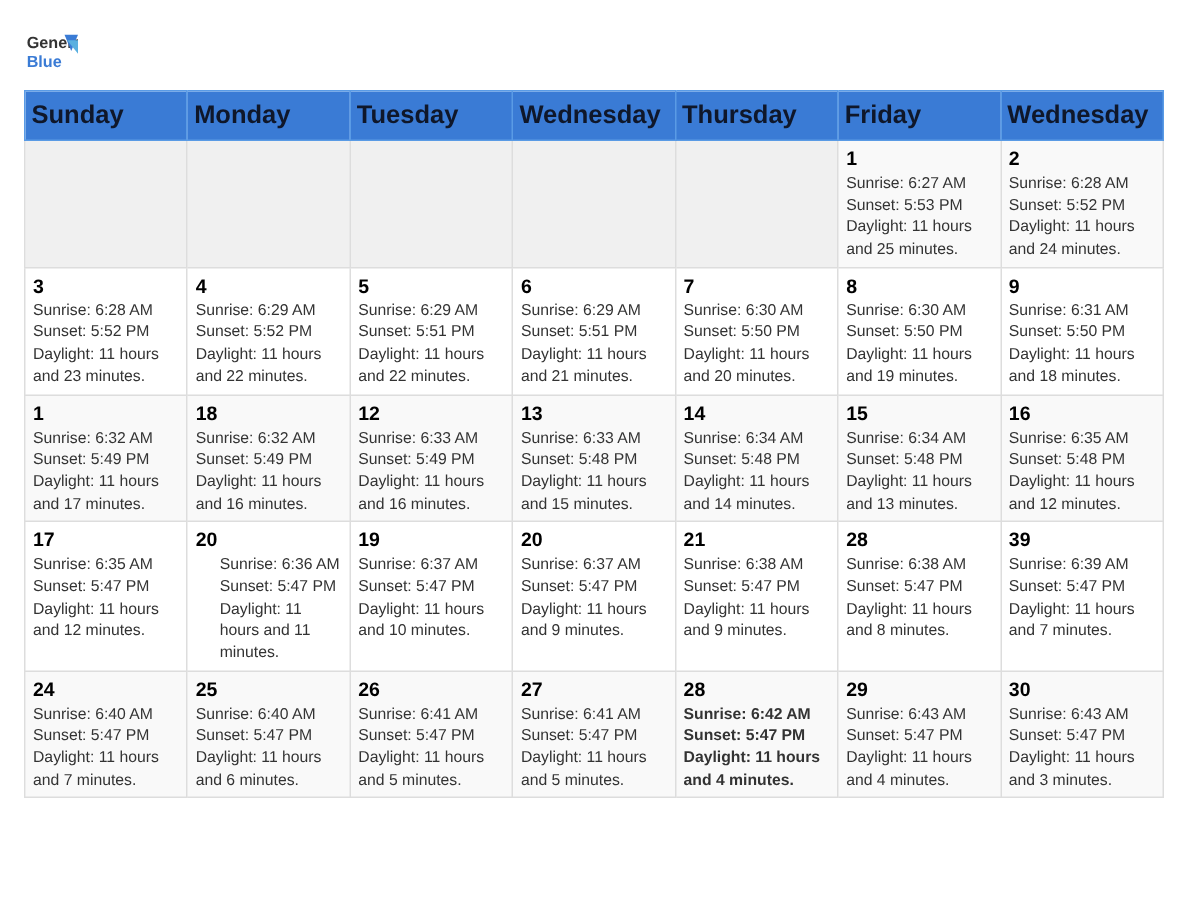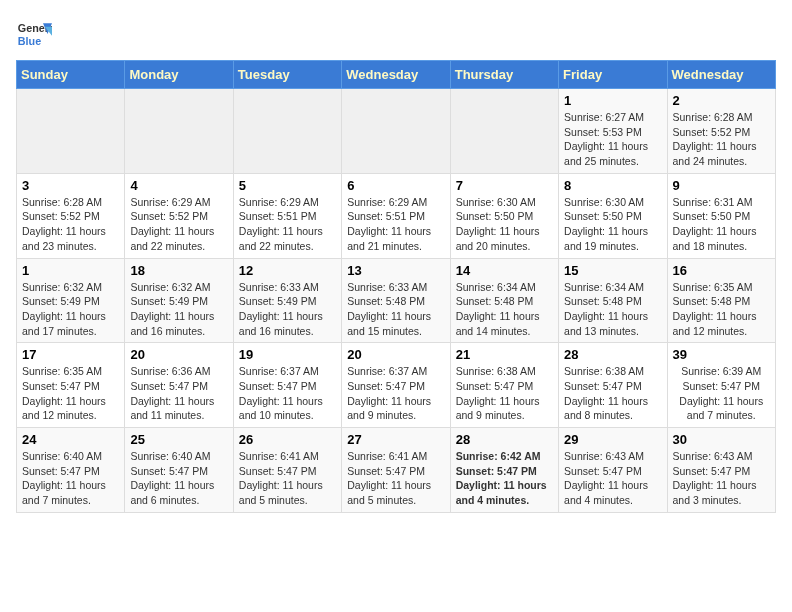--- a/index.html
+++ b/index.html
@@ -37,24 +37,24 @@
       font-size: 16px;
       color: #555;
     }
     table {
       width: 100%;
       border-collapse: collapse;
       font-size: 11px;
     }
     thead tr th {
       background-color: #3a7bd5;
-      color: #fef9c3;
+      color: #0f172a;
       padding: 6px 4px;
       text-align: left;
-      font-size: 13px;
+      font-size: 17px;
       font-weight: bold;
       border: 1px solid #5a9be5;
     }
     tbody tr td {
       vertical-align: top;
       padding: 4px 5px;
       border: 1px solid #ddd;
       min-height: 80px;
       height: 80px;
       width: calc(100% / 7);
@@ -221,21 +221,21 @@
       </tr>
       <tr>
         <td>
           <span class="day-number">17</span>
           <div class="day-info" style="white-space: pre-line;">Sunrise: 6:35 AM
 Sunset: 5:47 PM
 Daylight: 11 hours and 12 minutes.</div>
         </td>
         <td>
           <span class="day-number">20</span>
-          <div class="day-info" style="white-space: pre-line;">Sunrise: 6:36 AM
+          <div class="day-info" style="white-space: pre-line; margin-left: 16px;">Sunrise: 6:36 AM
 Sunset: 5:47 PM
 Daylight: 11 hours and 11 minutes.</div>
         </td>
         <td>
           <span class="day-number">19</span>
           <div class="day-info" style="white-space: pre-line;">Sunrise: 6:37 AM
 Sunset: 5:47 PM
 Daylight: 11 hours and 10 minutes.</div>
         </td>
         <td>
@@ -251,21 +251,21 @@
 Daylight: 11 hours and 9 minutes.</div>
         </td>
         <td>
           <span class="day-number">28</span>
           <div class="day-info" style="white-space: pre-line;">Sunrise: 6:38 AM
 Sunset: 5:47 PM
 Daylight: 11 hours and 8 minutes.</div>
         </td>
         <td>
           <span class="day-number">39</span>
-          <div class="day-info" style="white-space: pre-line; text-align: center;">Sunrise: 6:39 AM
+          <div class="day-info" style="white-space: pre-line;">Sunrise: 6:39 AM
 Sunset: 5:47 PM
 Daylight: 11 hours and 7 minutes.</div>
         </td>
       </tr>
       <tr>
         <td>
           <span class="day-number">24</span>
           <div class="day-info" style="white-space: pre-line;">Sunrise: 6:40 AM
 Sunset: 5:47 PM
 Daylight: 11 hours and 7 minutes.</div>

